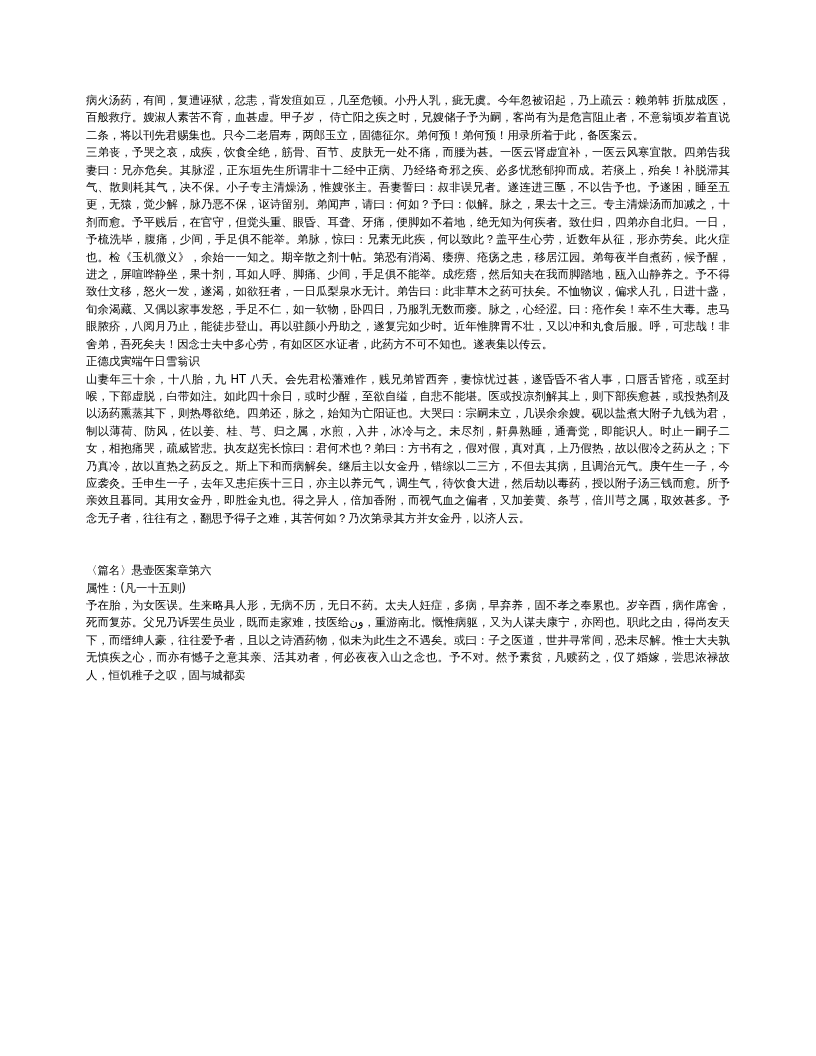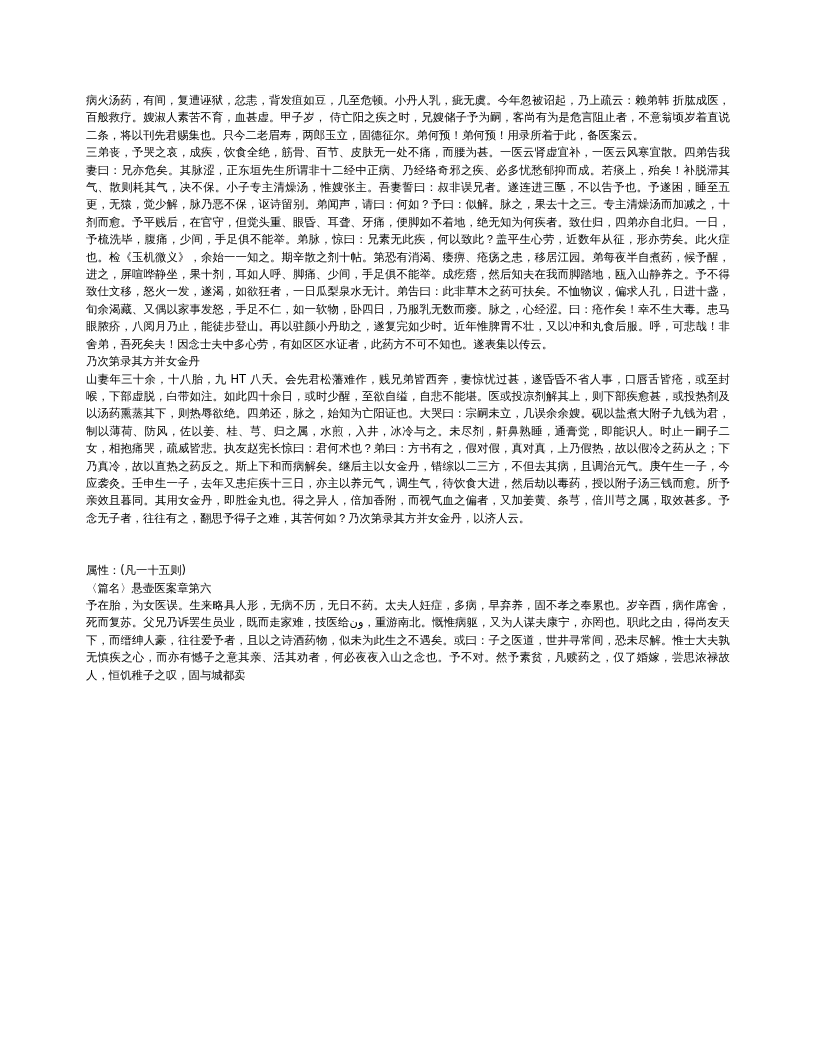--- a/index.html
+++ b/index.html
@@ -48,27 +48,27 @@
 <body>
 
 <div class="page">
   <div class="doc-body">
 
     <p class="para">病火汤药，有间，复遭诬狱，忿恚，背发疽如豆，几至危顿。小丹人乳，疵无虞。今年忽被诏起，乃上疏云：赖弟韩 折肱成医，百般救疗。嫂淑人素苦不育，血甚虚。甲子岁， 侍亡阳之疾之时，兄嫂储子予为嗣，客尚有为是危言阻止者，不意翁顷岁着直说二条，将以刊先君赐集也。只今二老眉寿，两郎玉立，固德征尔。弟何预！弟何预！用录所着于此，备医案云。</p>
 
 
     <p class="para">三弟丧，予哭之哀，成疾，饮食全绝，筋骨、百节、皮肤无一处不痛，而腰为甚。一医云肾虚宜补，一医云风寒宜散。四弟告我妻曰：兄亦危矣。其脉涩，正东垣先生所谓非十二经中正病、乃经络奇邪之疾、必多忧愁郁抑而成。若痰上，殆矣！补脱滞其气、散则耗其气，决不保。小子专主清燥汤，惟嫂张主。吾妻誓曰：叔非误兄者。遂连进三匦，不以告予也。予遂困，睡至五更，无猿，觉少解，脉乃恶不保，讴诗留别。弟闻声，请曰：何如？予曰：似解。脉之，果去十之三。专主清燥汤而加减之，十剂而愈。予平贱后，在官守，但觉头重、眼昏、耳聋、牙痛，便脚如不着地，绝无知为何疾者。致仕归，四弟亦自北归。一日，予梳洗毕，腹痛，少间，手足俱不能举。弟脉，惊曰：兄素无此疾，何以致此？盖平生心劳，近数年从征，形亦劳矣。此火症也。检《玉机微义》，余始一一知之。期辛散之剂十帖。第恐有消渴、痿痹、疮疡之患，移居江园。弟每夜半自煮药，候予醒，进之，屏喧哗静坐，果十剂，耳如人呼、脚痛、少间，手足俱不能举。成疙瘩，然后知夫在我而脚踏地，瓯入山静养之。予不得致仕文移，怒火一发，遂渴，如欲狂者，一日瓜梨泉水无计。弟告曰：此非草木之药可扶矣。不恤物议，偏求人孔，日进十盏，旬余渴藏、又偶以家事发怒，手足不仁，如一软物，卧四日，乃服乳无数而瘘。脉之，心经涩。曰：疮作矣！幸不生大毒。患马眼脓疥，八阅月乃止，能徒步登山。再以驻颜小丹助之，遂复完如少时。近年惟脾胃不壮，又以冲和丸食后服。呼，可悲哉！非舍弟，吾死矣夫！因念士夫中多心劳，有如区区水证者，此药方不可不知也。遂表集以传云。</p>
 
-    <p class="heading">乃次第录其方并女金丹</p>
+    <p class="heading">正德戊寅端午日雪翁识</p>
 
     <p class="para">山妻年三十余，十八胎，九 HT 八夭。会先君松藩难作，贱兄弟皆西奔，妻惊忧过甚，遂昏昏不省人事，口唇舌皆疮，或至封喉，下部虚脱，白带如注。如此四十余日，或时少醒，至欲自缢，自悲不能堪。医或投凉剂解其上，则下部疾愈甚，或投热剂及以汤药熏蒸其下，则热辱欲绝。四弟还，脉之，始知为亡阳证也。大哭曰：宗嗣未立，几误余余嫂。砚以盐煮大附子九钱为君，制以薄荷、防风，佐以姜、桂、芎、归之属，水煎，入井，冰冷与之。未尽剂，鼾鼻熟睡，通膏觉，即能识人。时止一嗣子二女，相抱痛哭，疏威皆悲。执友赵宪长惊曰：君何术也？弟曰：方书有之，假对假，真对真，上乃假热，故以假冷之药从之；下乃真冷，故以直热之药反之。斯上下和而病解矣。继后主以女金丹，错综以二三方，不但去其病，且调治元气。庚午生一子，今应袭灸。壬申生一子，去年又患疟疾十三日，亦主以养元气，调生气，待饮食大进，然后劫以毒药，授以附子汤三钱而愈。所予亲效且暮同。其用女金丹，即胜金丸也。得之异人，倍加香附，而视气血之偏者，又加姜黄、条芎，倍川芎之属，取效甚多。予念无子者，往往有之，翻思予得子之难，其苦何如？乃次第录其方并女金丹，以济人云。</p>
 
     <div class="gap-large"></div>
 
 
+    <p class="para">〈篇名〉悬壶医案章第六</p>
+
     <p class="para">属性：(凡一十五则)</p>
-
-    <p class="para">〈篇名〉悬壶医案章第六</p>
 
     <p class="para tail-line">予在胎，为女医误。生来略具人形，无病不历，无日不药。太夫人妊症，多病，早弃养，固不孝之奉累也。岁辛酉，病作席舍，死而复苏。父兄乃诉罢生员业，既而走家难，技医给ون，重游南北。慨惟病躯，又为人谋夫康宁，亦罔也。职此之由，得尚友天下，而缙绅人豪，往往爱予者，且以之诗酒药物，似未为此生之不遇矣。或曰：子之医道，世井寻常间，恐未尽解。惟士大夫孰无慎疾之心，而亦有憾子之意其亲、活其劝者，何必夜夜入山之念也。予不对。然予素贫，凡赎药之，仅了婚嫁，尝思浓禄故人，恒饥稚子之叹，固与城都卖</p>
 
   </div>
 </div>
 
 </body></html>

